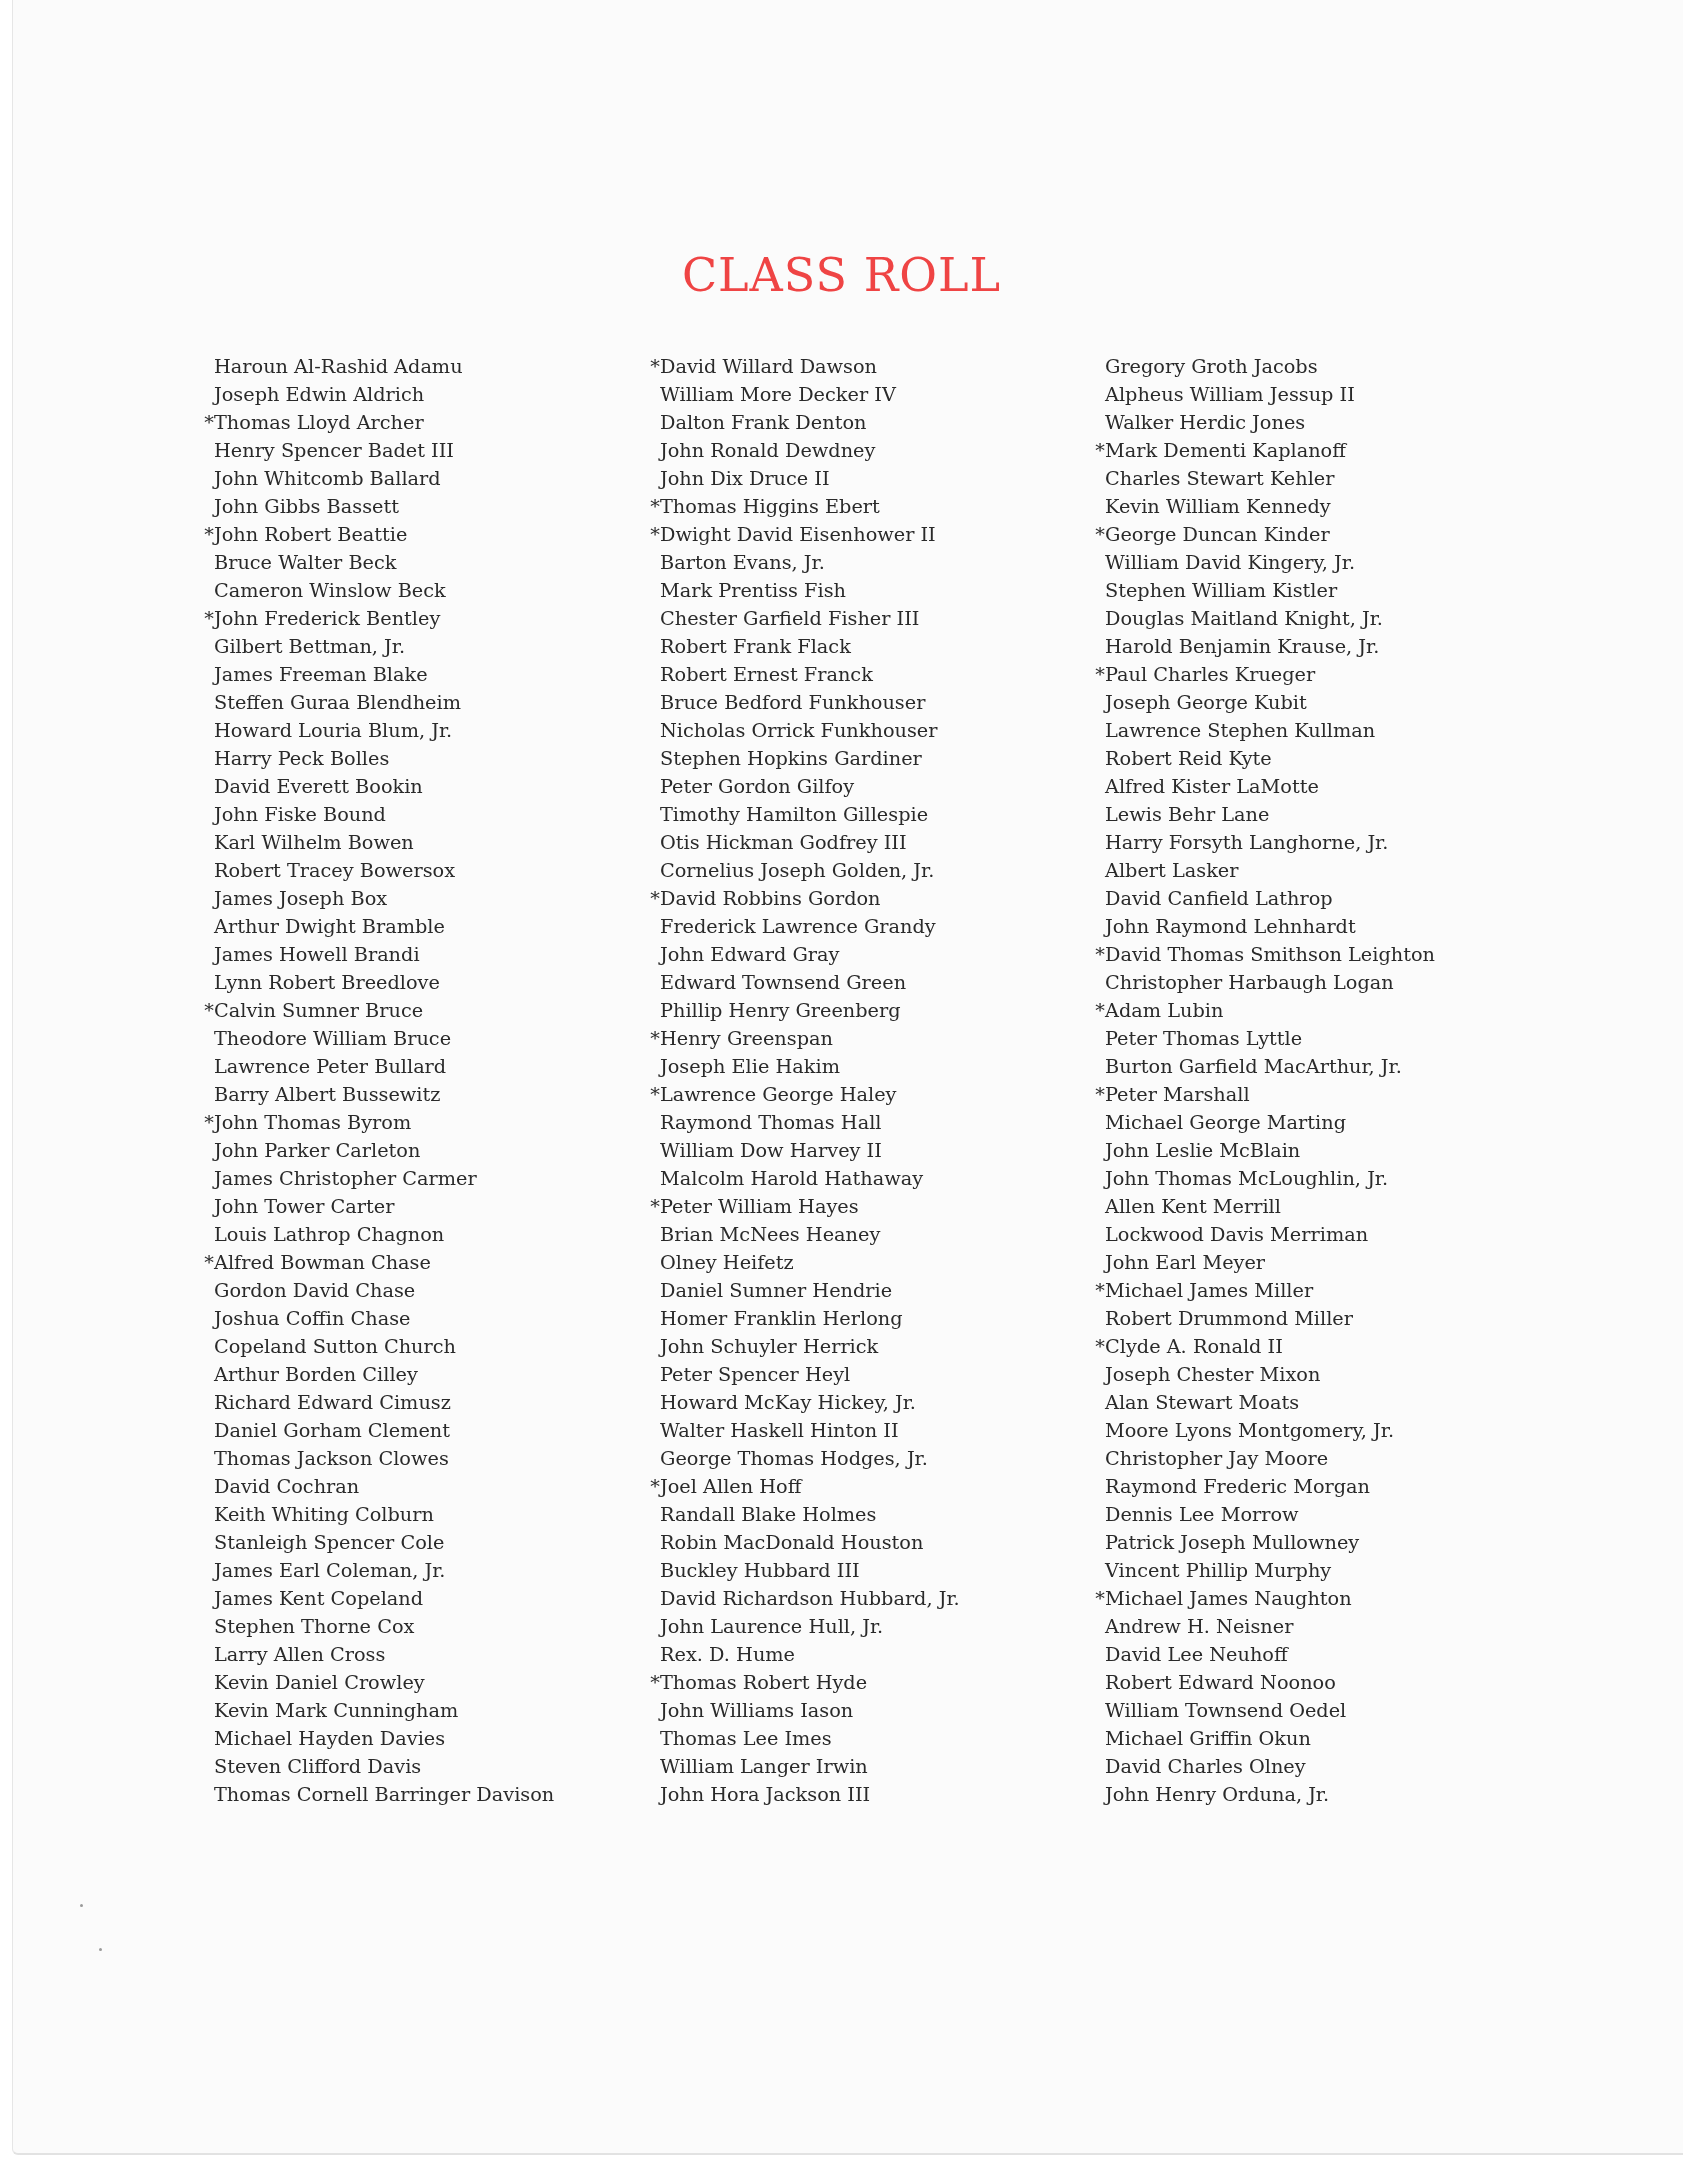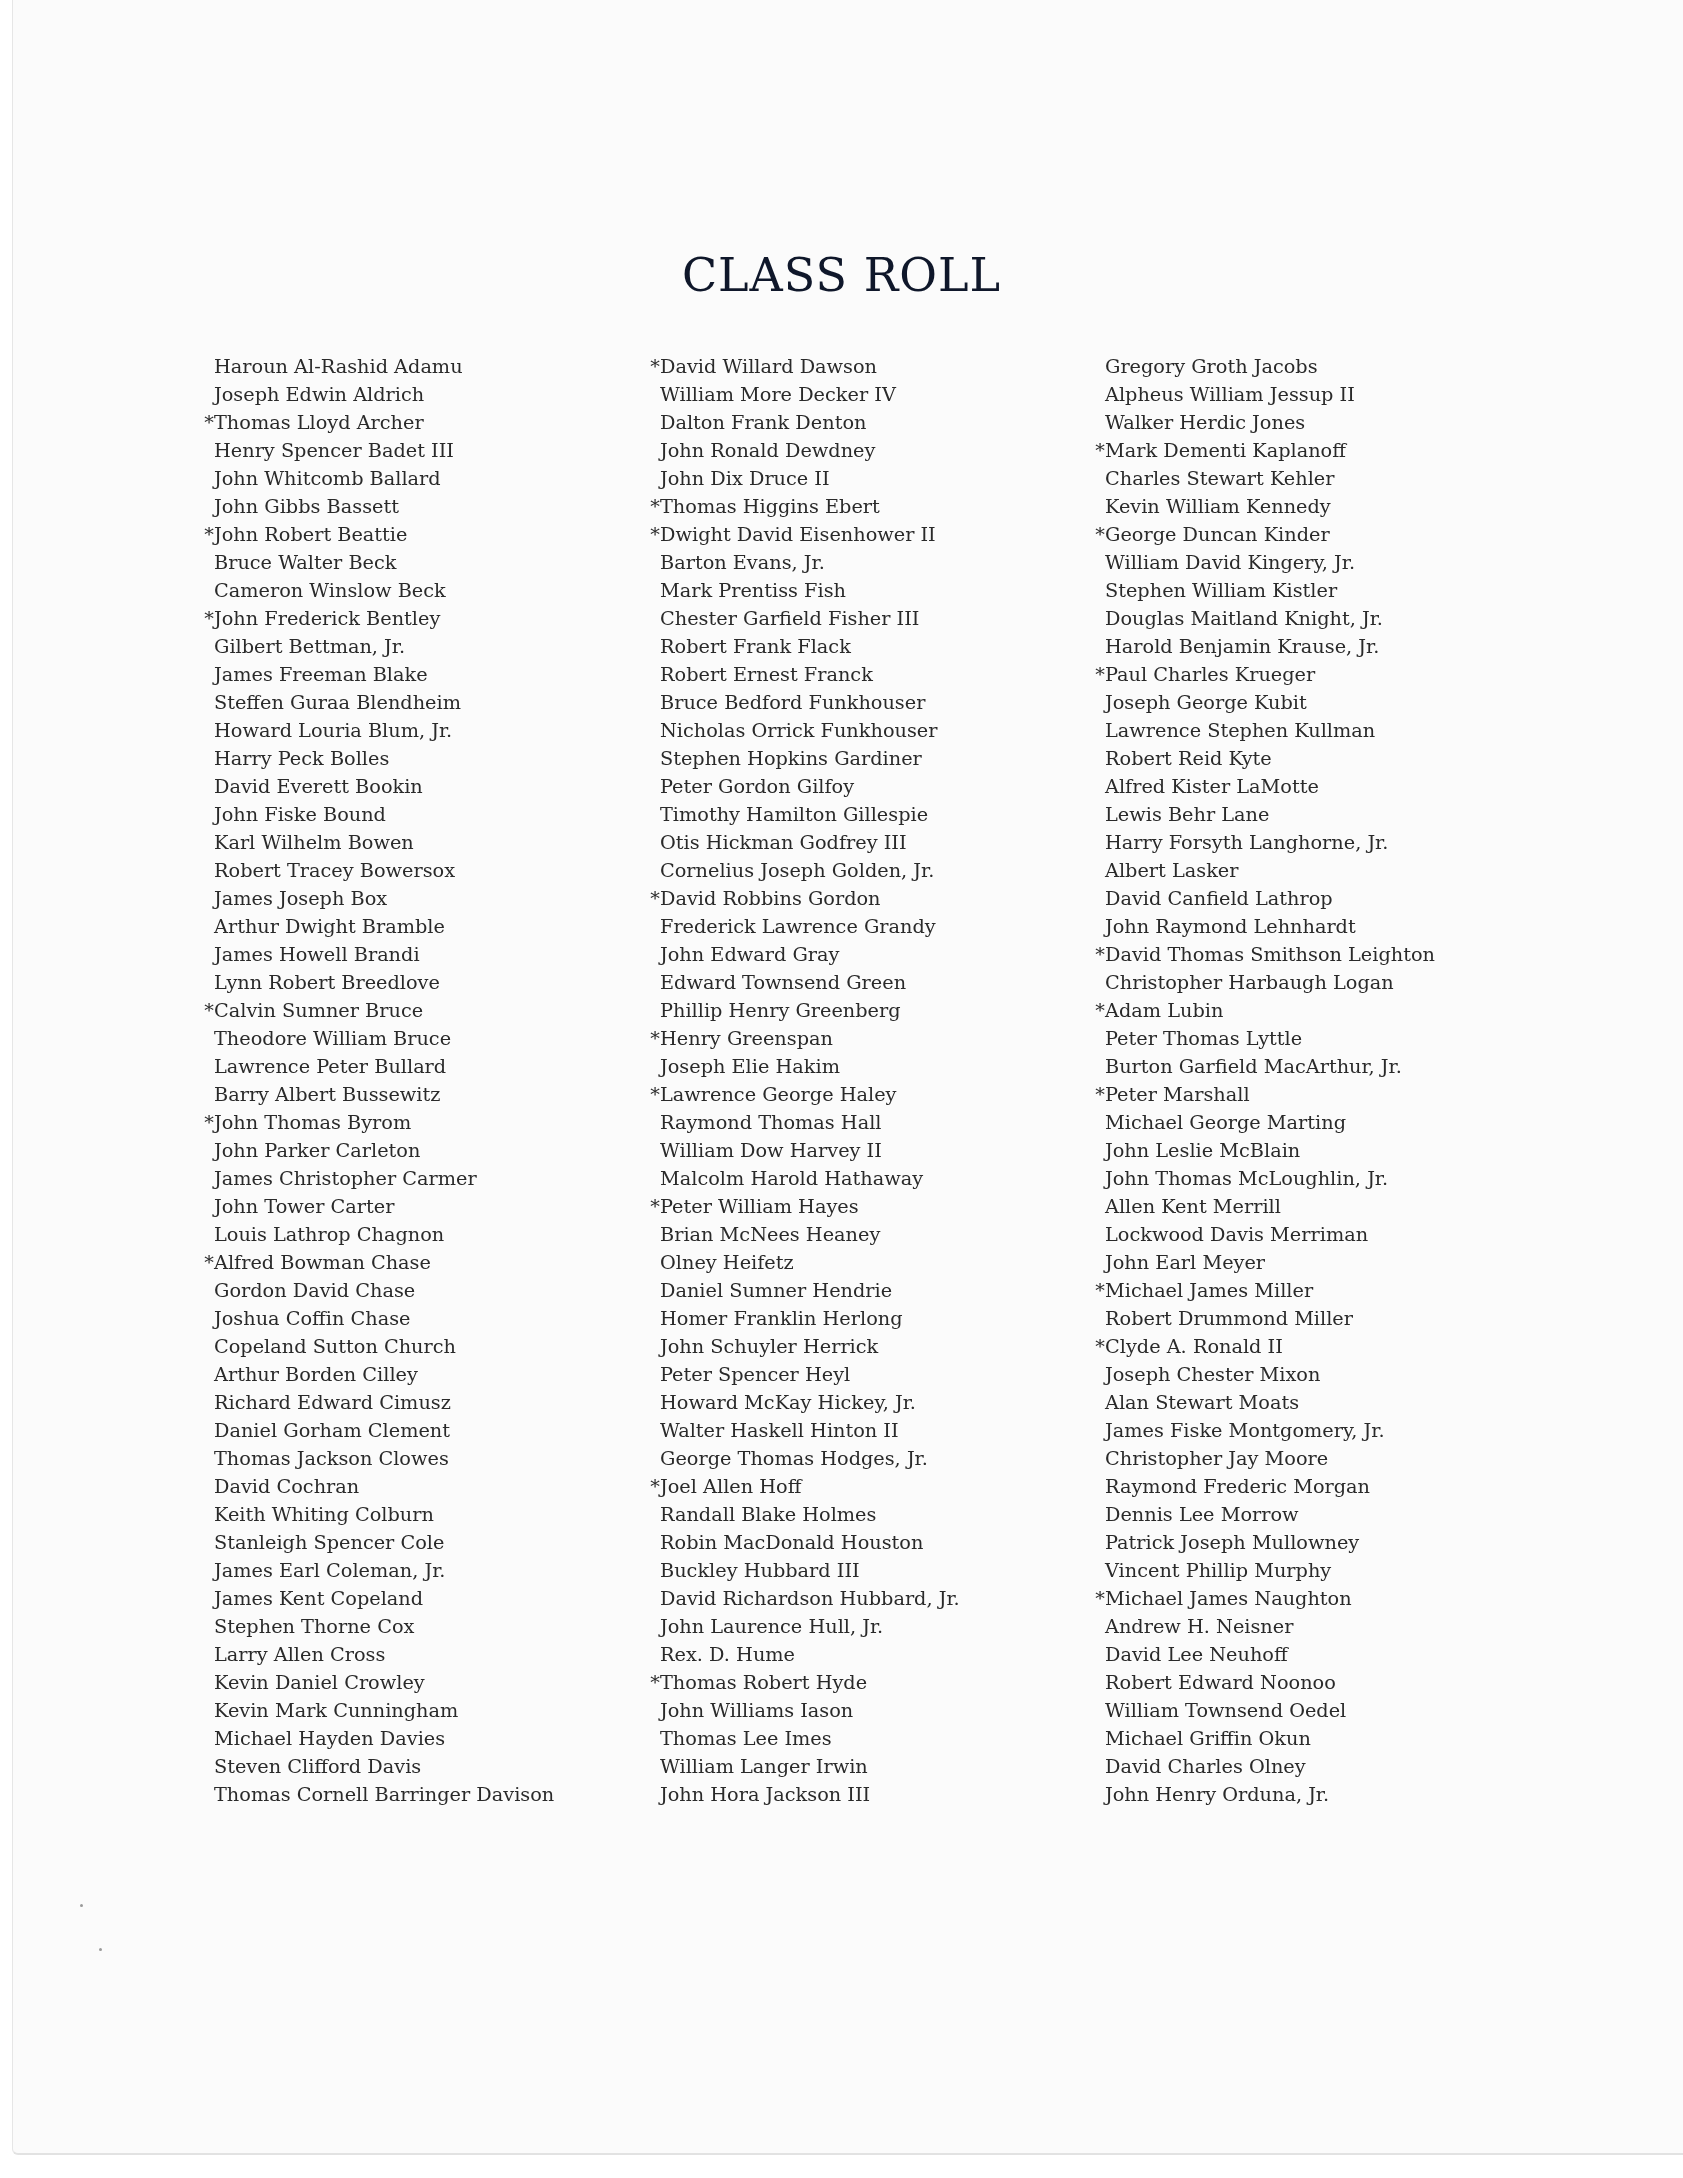--- a/index.html
+++ b/index.html
@@ -27,21 +27,21 @@
     .title {
       position: absolute;
       left: 0;
       top: 246px;
       width: 1683px;
       text-align: center;
       font-family: "DejaVu Serif", serif;
       font-size: 46px;
       font-weight: normal;
       letter-spacing: 1px;
-      color: #0f172a;
+      color: #ef4444;
       margin: 0;
       line-height: 59px;
     }
     .column {
       position: absolute;
       top: 337px;
       margin: 16px;
       padding: 0;
       list-style: none;
     }
@@ -222,21 +222,21 @@
     <li class="name-row"><span>John Leslie McBlain</span></li>
     <li class="name-row"><span>John Thomas McLoughlin, Jr.</span></li>
     <li class="name-row"><span>Allen Kent Merrill</span></li>
     <li class="name-row"><span>Lockwood Davis Merriman</span></li>
     <li class="name-row"><span>John Earl Meyer</span></li>
     <li class="name-row"><span class="asterisk">*</span><span>Michael James Miller</span></li>
     <li class="name-row"><span>Robert Drummond Miller</span></li>
     <li class="name-row"><span class="asterisk">*</span><span>Clyde A. Ronald II</span></li>
     <li class="name-row"><span>Joseph Chester Mixon</span></li>
     <li class="name-row"><span>Alan Stewart Moats</span></li>
-    <li class="name-row"><span>James Fiske Montgomery, Jr.</span></li>
+    <li class="name-row"><span>Moore Lyons Montgomery, Jr.</span></li>
     <li class="name-row"><span>Christopher Jay Moore</span></li>
     <li class="name-row"><span>Raymond Frederic Morgan</span></li>
     <li class="name-row"><span>Dennis Lee Morrow</span></li>
     <li class="name-row"><span>Patrick Joseph Mullowney</span></li>
     <li class="name-row"><span>Vincent Phillip Murphy</span></li>
     <li class="name-row"><span class="asterisk">*</span><span>Michael James Naughton</span></li>
     <li class="name-row"><span>Andrew H. Neisner</span></li>
     <li class="name-row"><span>David Lee Neuhoff</span></li>
     <li class="name-row"><span>Robert Edward Noonoo</span></li>
     <li class="name-row"><span>William Townsend Oedel</span></li>

